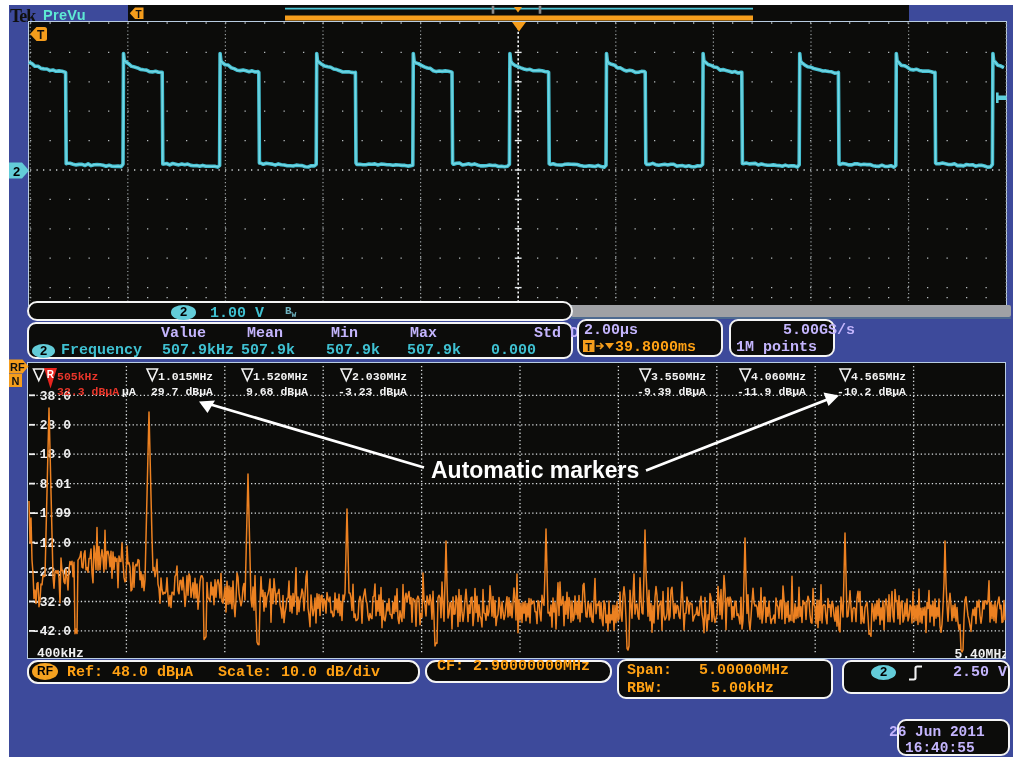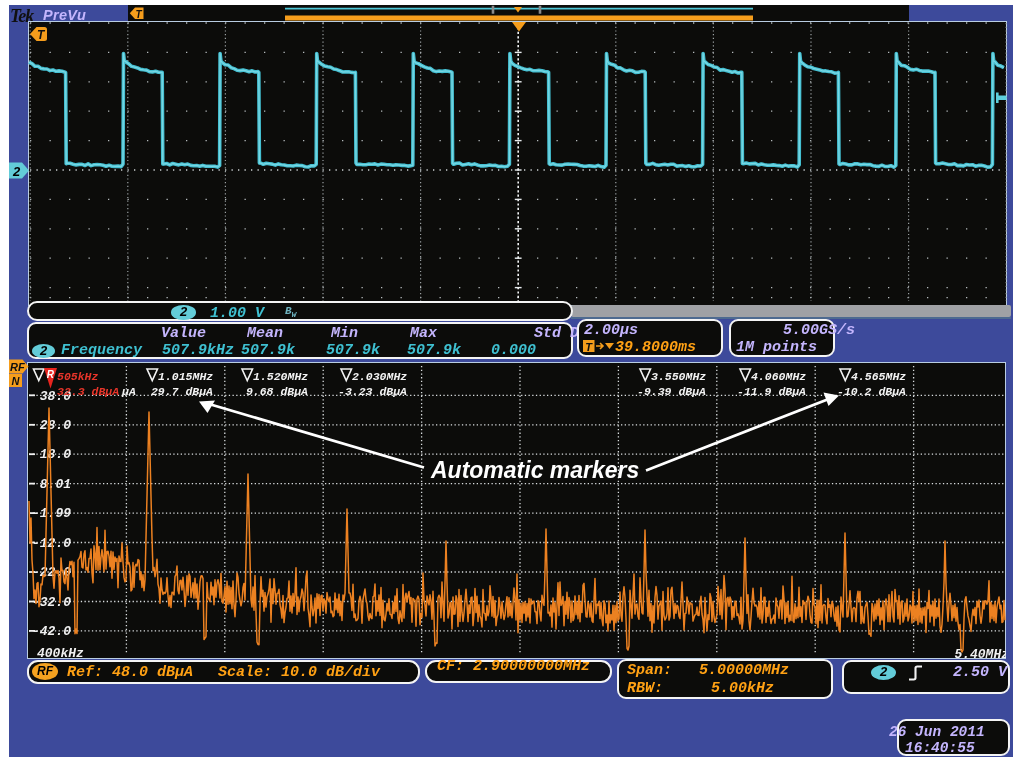--- a/index.html
+++ b/index.html
@@ -1,39 +1,39 @@
 <!DOCTYPE html>
 <html><head><meta charset="utf-8">
 <style>
 * { margin:0; padding:0; box-sizing:border-box; }
 html,body { width:1018px; height:763px; background:#fff; overflow:hidden;
   font-family:"Liberation Sans", sans-serif; }
 #panel { position:absolute; left:9px; top:5px; width:1004px; height:752px;
-  background:#3d4a9b;font-style:italic; }
+  background:#3d4a9b; }
 .abs { position:absolute; }
 .box { position:absolute; background:#0c0c0a; border:2px solid #f4f4f4;
   border-radius:9px; }
 .cy { color:#3fc0d1; }
 .or { color:#ffa114; }
 .wt { color:#c4b5fd; }
 .badge { position:absolute; background:#63ccd8; border-radius:50%;
   color:#000; font-weight:bold; font-size:13px; text-align:center; }
 .rfy { font-family:"Liberation Mono", monospace; font-weight:bold;
   font-size:13px; fill:#f0f0f0; }
 .mkt { font-family:"Liberation Mono", monospace; font-weight:bold;
   font-size:11.5px; }
 .mkr { font-family:"Liberation Sans", sans-serif; font-weight:bold; }
 .sct { font-family:"Liberation Mono", monospace; font-size:15px; font-weight:bold; }
 </style></head>
 <body>
 <div id="panel">
 
   <div class="abs" style="left:119px;top:0;width:781px;height:16.5px;background:#0c0c0a"></div>
   <div class="abs" style="left:1px;top:1px;font-family:'Liberation Serif',serif;font-weight:bold;font-size:18px;color:#101010;letter-spacing:-1px;">Tek</div>
-  <div class="abs" style="left:34px;top:2px;font-weight:bold;font-size:14.5px;color:#c4b5fd;letter-spacing:0.3px;">PreVu</div>
+  <div class="abs" style="left:34px;top:2px;font-weight:bold;font-size:14.5px;color:#5eead4;letter-spacing:0.3px;">PreVu</div>
   <svg class="abs" style="left:0;top:0" width="1004" height="18" viewBox="0 0 1004 18">
     <path d="M126,2.5 h8.5 v11.5 h-8.5 l-5.2,-5.8 Z" fill="#f59d1c"></path>
     <text x="126.5" y="12.5" font-size="10" font-weight="bold" fill="#101010">T</text>
     <path d="M276,3.6 H744" stroke="#4fc8d8" stroke-width="1.7"></path>
     <path d="M276,13 H744" stroke="#f59d1c" stroke-width="5.2"></path>
     <path d="M484,0.8 v8 M531,0.8 v8" stroke="#8a8a8a" stroke-width="2.6"></path>
     <path d="M505,2 h8 l-4,5.5 Z" fill="#f59d1c"></path>
   </svg>
 
   <div class="abs" style="left:19px;top:16px;width:979px;height:285px;background:#0c0c0a;border:1.5px solid #b9cde2;"></div>

